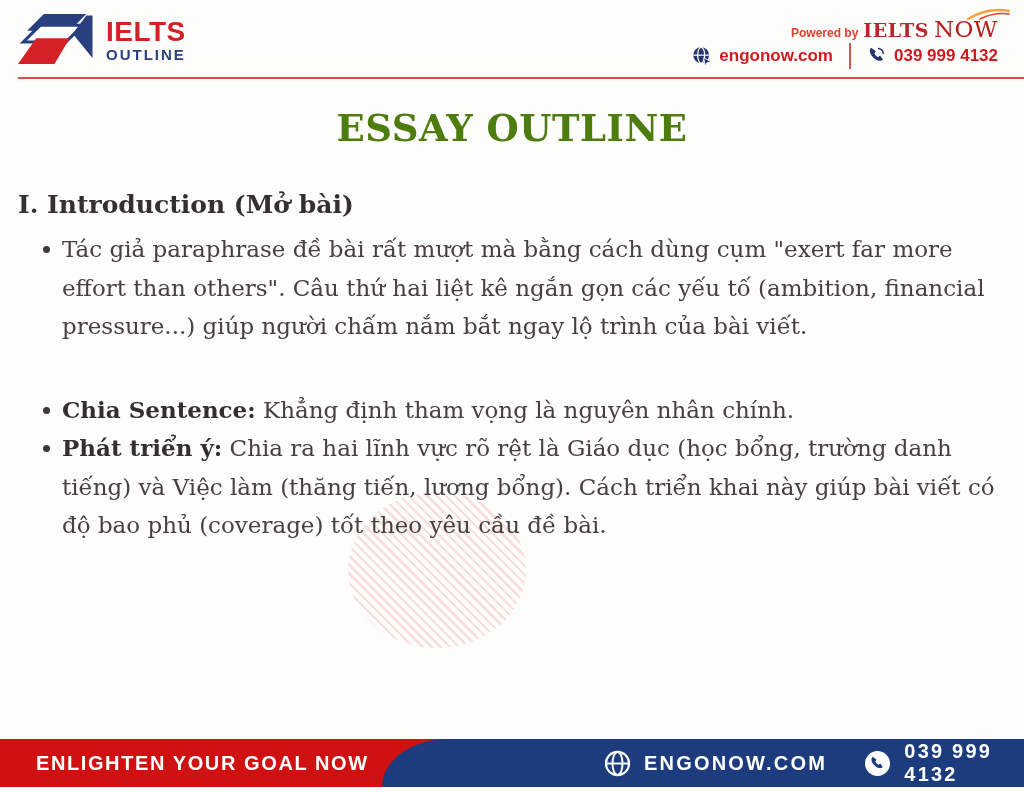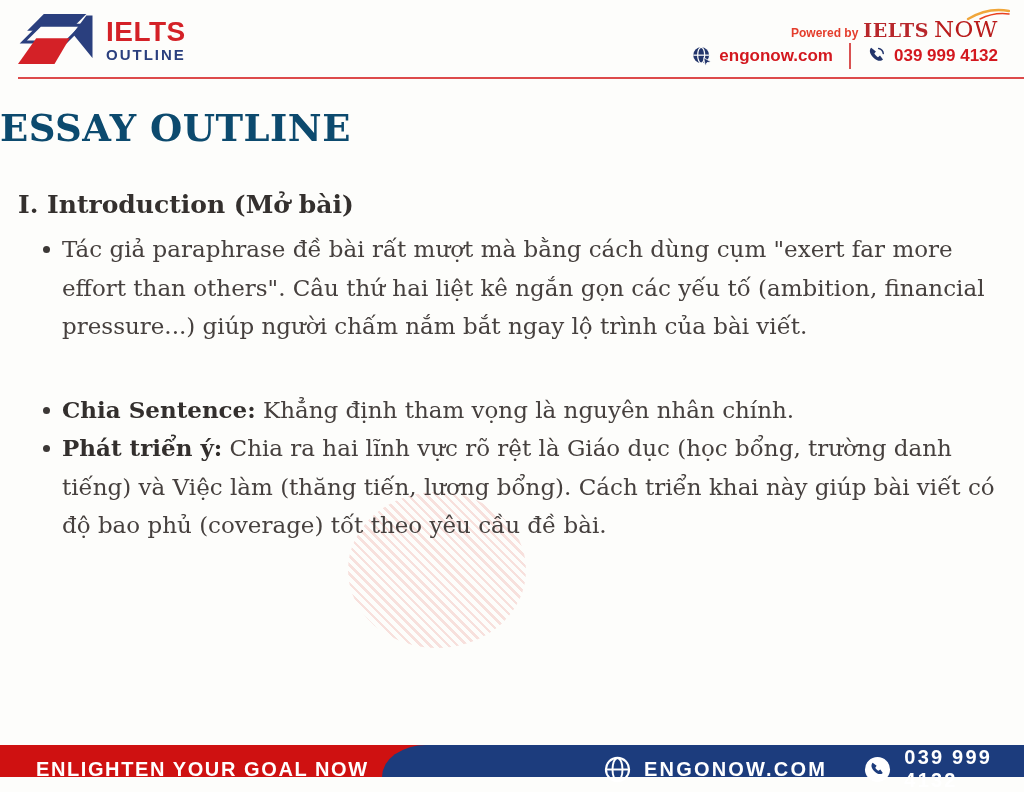--- a/index.html
+++ b/index.html
@@ -27,39 +27,39 @@
   .brand-now  { font-size:23px; font-weight:400; color:#b91c1c; letter-spacing:.5px; }
   .swoosh { position:absolute; top:-9px; right:-12px; width:44px; height:14px; }
 
   .contact-row { position:absolute; top:43px; right:26px; display:flex; align-items:center;
                  font-family:"Liberation Sans",sans-serif; }
   .contact-row .icn { width:20px; height:20px; margin-right:7px; flex:0 0 auto; }
   .contact-link { font-size:17px; font-weight:700; color:#d3181f; text-decoration:none; }
   .contact-divider { width:2px; height:26px; background:#d95252; margin:0 16px; }
 
   
-  .title { position:absolute; top:106px; left:0; width:100%; text-align:left;
-           font-size:37px; font-weight:700; color:#0c4a6e; letter-spacing:.5px; }
+  .title { position:absolute; top:106px; left:0; width:100%; text-align:center;
+           font-size:37px; font-weight:700; color:#4d7c0f; letter-spacing:.5px; }
 
   
   .content { position:absolute; top:188px; left:18px; right:14px; z-index:2; }
   .section-heading { font-size:25px; font-weight:700; color:#34302e; line-height:34px; }
   .content ul { list-style:none; margin:8px 0 0 0; }
   .content li { position:relative; padding-left:44px; font-size:23px; line-height:38.5px; color:#46403e; }
   .content li::before { content:""; position:absolute; left:25px; top:16px;
                         width:7px; height:7px; border-radius:50%; background:#3c3836; }
   .content .b { font-weight:700; color:#332f2d; }
   .section-2 { margin-top:45px; }
 
   .hatch-circle { position:absolute; top:492px; left:348px; width:178px; height:156px;
                   border-radius:50%; z-index:1; opacity:.55;
                   background:repeating-linear-gradient(45deg,#f3c9c4 0 2.5px,rgba(255,255,255,0) 2.5px 6.5px); }
 
   
-  .footer { position:absolute; left:0; bottom:15px; width:100%; height:32px;padding-left:26px; }
+  .footer { position:absolute; left:0; bottom:5px; width:100%; height:48px;padding-left:26px; }
   .footer-red { position:absolute; inset:0; width:470px; background:#cf1111; }
   .footer-navy { position:absolute; top:0; bottom:0; left:382px; right:0;
                  background:#1c3c7d; border-top-left-radius:66px 48px; }
   .footer-slogan { position:absolute; left:36px; top:0; height:48px; line-height:48px;
                    font-family:"Liberation Sans",sans-serif; font-size:20px; font-weight:700;
                    letter-spacing:1.6px; color:#ffffff; }
   .footer-right { position:absolute; left:604px; top:0; height:48px; display:flex;
                   align-items:center; gap:13px;
                   font-family:"Liberation Sans",sans-serif; color:#fff; }
   .footer-right .f-link { font-size:20px; font-weight:700; letter-spacing:2.2px;

